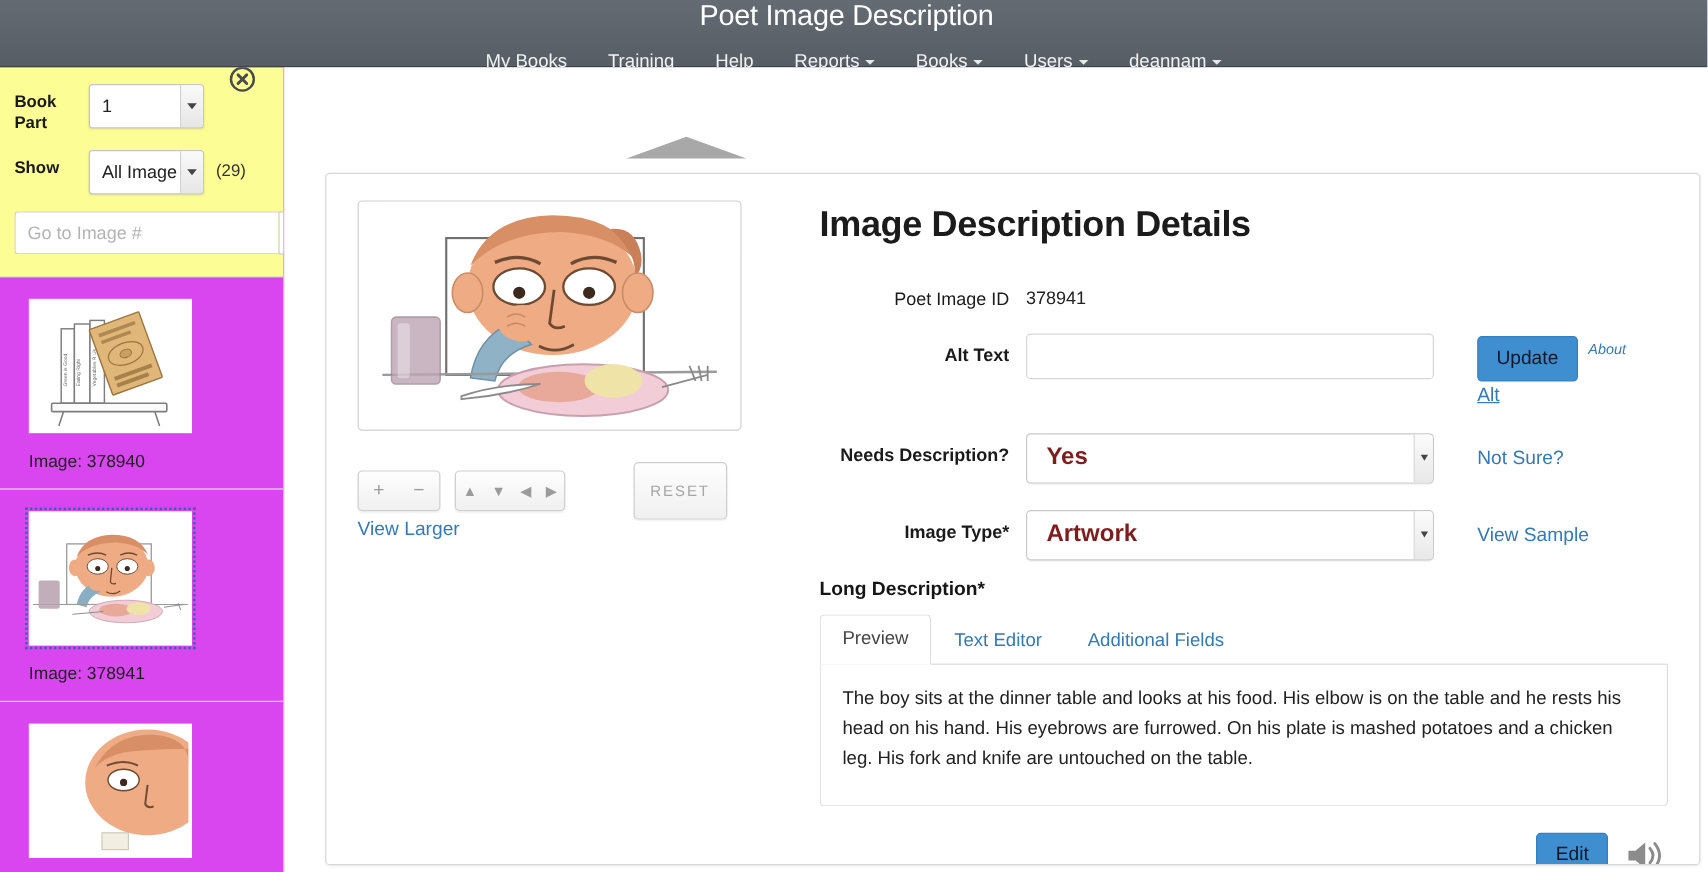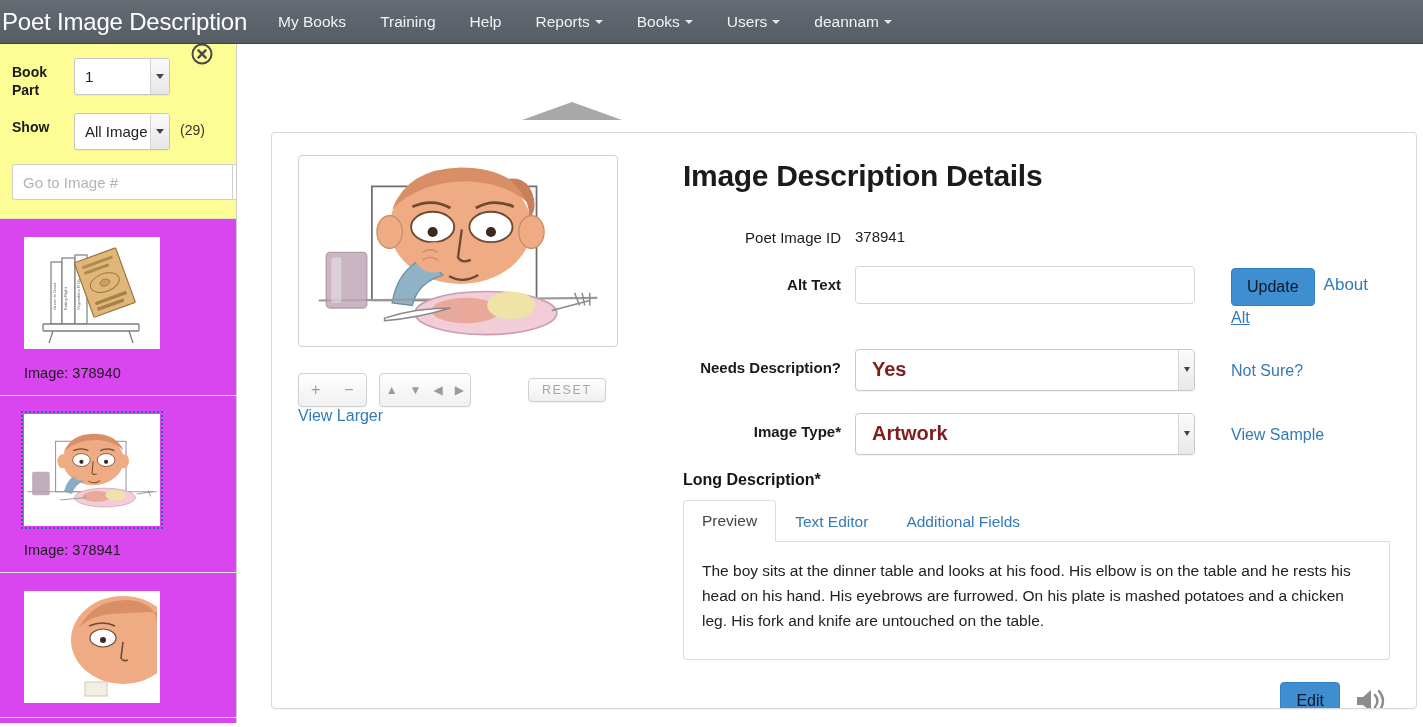--- a/index.html
+++ b/index.html
@@ -6,26 +6,26 @@
   html, body { margin:0; padding:0; }
   body {
     width:1423px; height:727px; overflow:hidden;
     font-family:"Liberation Sans", sans-serif;
     background:#ffffff; color:#333;
     -webkit-font-smoothing:antialiased;
   }
 
   
   .navbar {
-    height:44px; width:100%;
+    height:56px; width:100%;
     background:#5c636b;
     background:linear-gradient(180deg,#646b73 0%,#565d65 100%);
     border-bottom:1px solid #3d4348;
     display:flex; align-items:center;
-    position:relative; z-index:40;
+    position:relative; z-index:40;flex-direction:column;
   }
   .brand {
     color:#ffffff; font-size:24px; padding:0 14px 0 2px;
     letter-spacing:-0.2px; white-space:nowrap;
   }
   .nav-items { display:flex; align-items:center; }
   .nav-item {
     color:#f2f2f2; font-size:15.5px; padding:0 17px;
     line-height:48px; white-space:nowrap; cursor:pointer;
   }
@@ -141,21 +141,21 @@
     background:linear-gradient(180deg,#fefefe,#f0f0f0); overflow:hidden;
     box-shadow:0 1px 1px rgba(0,0,0,.05);
   }
   .gbtn {
     padding:0 12px; height:32px; line-height:32px;
     font-size:16px; color:#9b9b9b; cursor:pointer; user-select:none;
     display:flex; align-items:center; justify-content:center;
   }
   .gbtn.tiny { font-size:12px; padding:0 6px; }
   .reset-btn {
-    margin-left:57px; height:24px; padding:0 13px;
+    margin-left:57px; height:48px; padding:0 13px;
     border:1px solid #cfcfcf; border-radius:4px;
     background:linear-gradient(180deg,#fefefe,#f0f0f0);
     box-shadow:0 1px 1px rgba(0,0,0,.05);
     color:#a6a6a6; font-size:12.5px; letter-spacing:1.6px;
     display:flex; align-items:center; cursor:pointer;
     font-family:"Liberation Sans", sans-serif;
   }
   .link { color:#337ab7; text-decoration:none; cursor:pointer; }
   .view-larger { display:inline-block; font-size:16px; }
 
@@ -195,21 +195,21 @@
     width:0;height:0;border-left:3.5px solid transparent;
     border-right:3.5px solid transparent;border-top:5px solid #444; display:block;
   }
   .side-action { margin-left:36px; padding-top:2px; max-width:110px; }
   .btn-primary {
     background:#3e8ed0; border:1px solid #3080c4; color:#0f172a;
     font-size:16px; padding:9px 15px; border-radius:4px; cursor:pointer;
     font-family:"Liberation Sans", sans-serif; display:inline-block;
   }
   .side-link-row { display:flex; align-items:flex-start; }
-  .about-link { font-size:17px; margin-left:9px; line-height:1.95; }
+  .about-link { font-size:12px; margin-left:9px; line-height:1.95;font-style:italic; }
   .side-plain-link { font-size:16px; padding-top:11px; display:inline-block; }
 
   .longdesc-label {
     font-size:16px; font-weight:bold; color:#151515;
     margin:6px 0 10px 0;
   }
   .tabs { display:flex; align-items:flex-end; border-bottom:1px solid #ddd; }
   .tab {
     font-size:15.5px; padding:11px 18px; cursor:pointer; color:#337ab7;
     border:1px solid transparent; border-bottom:none; position:relative; top:1px;

